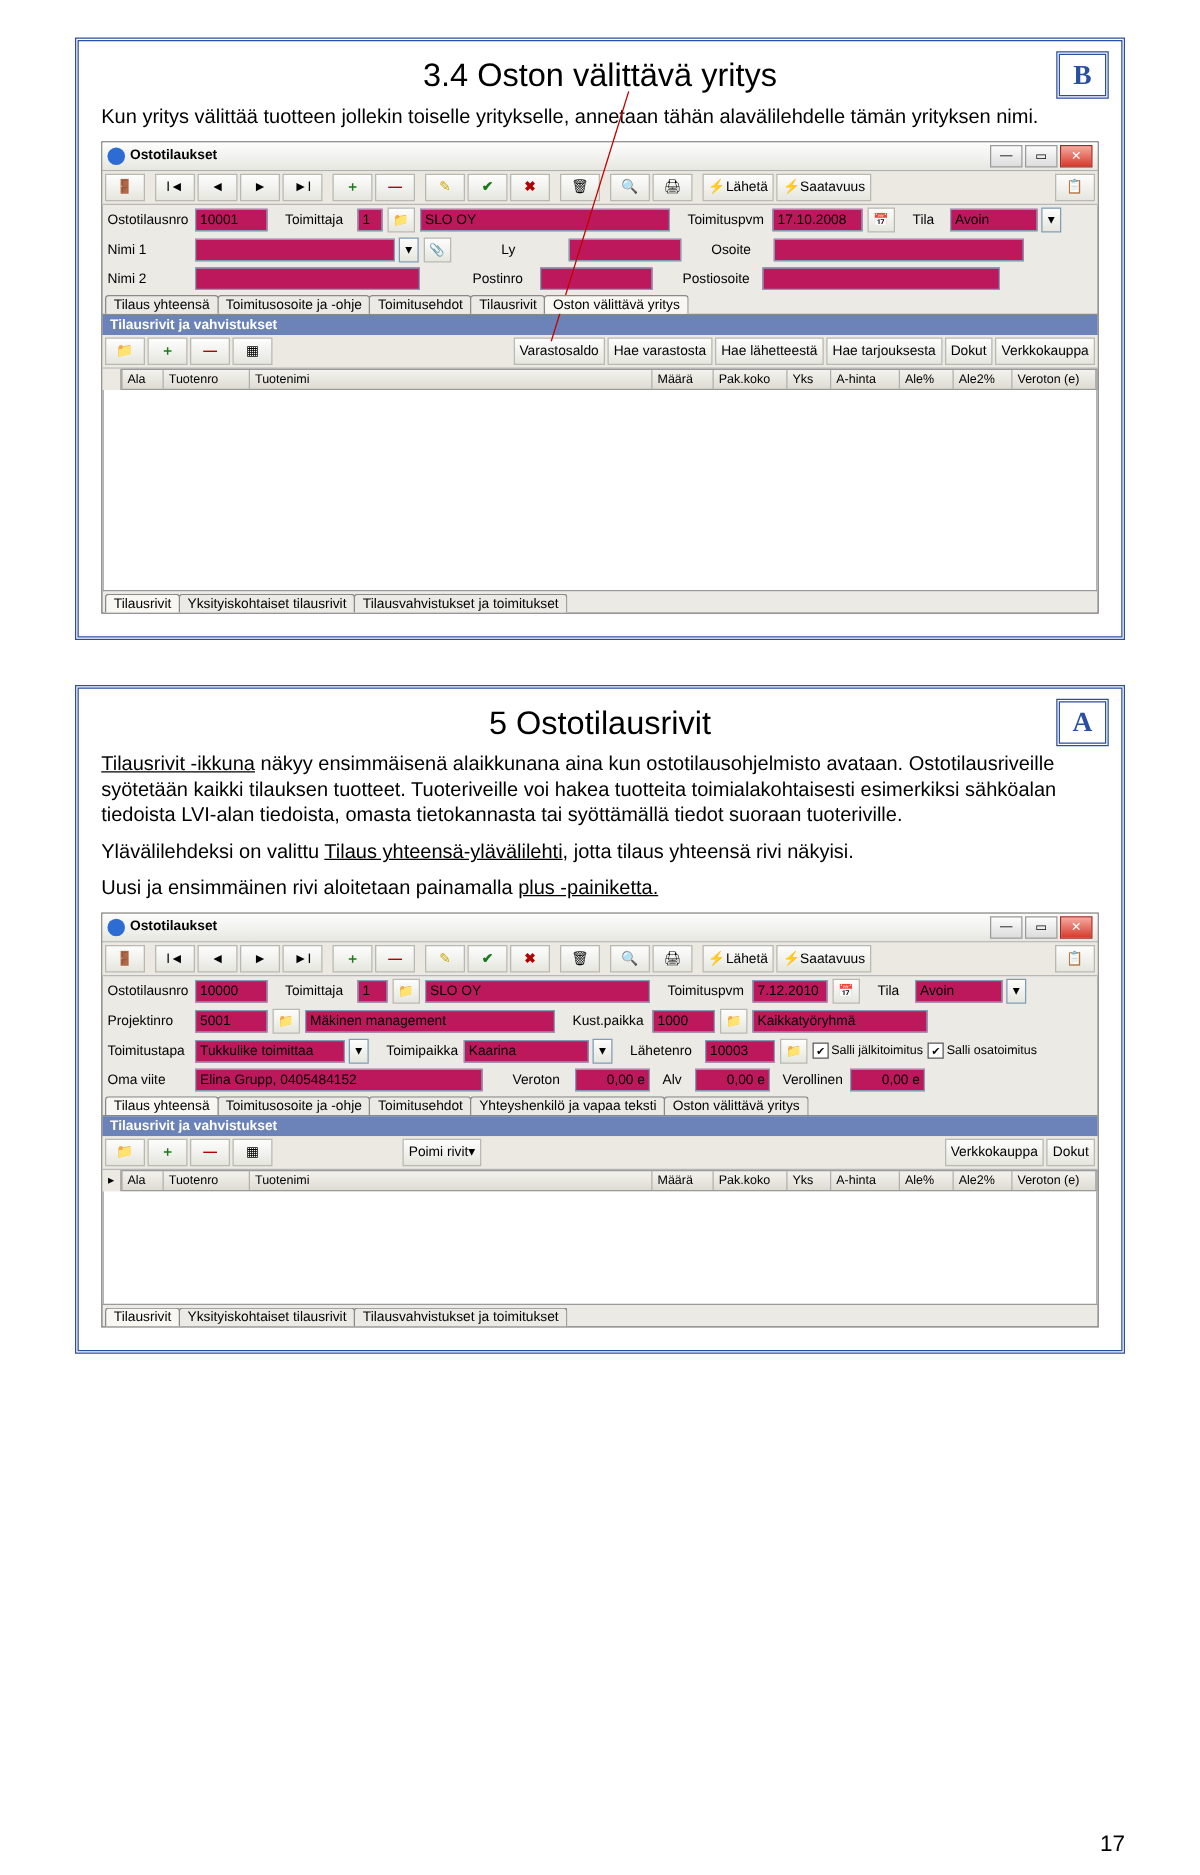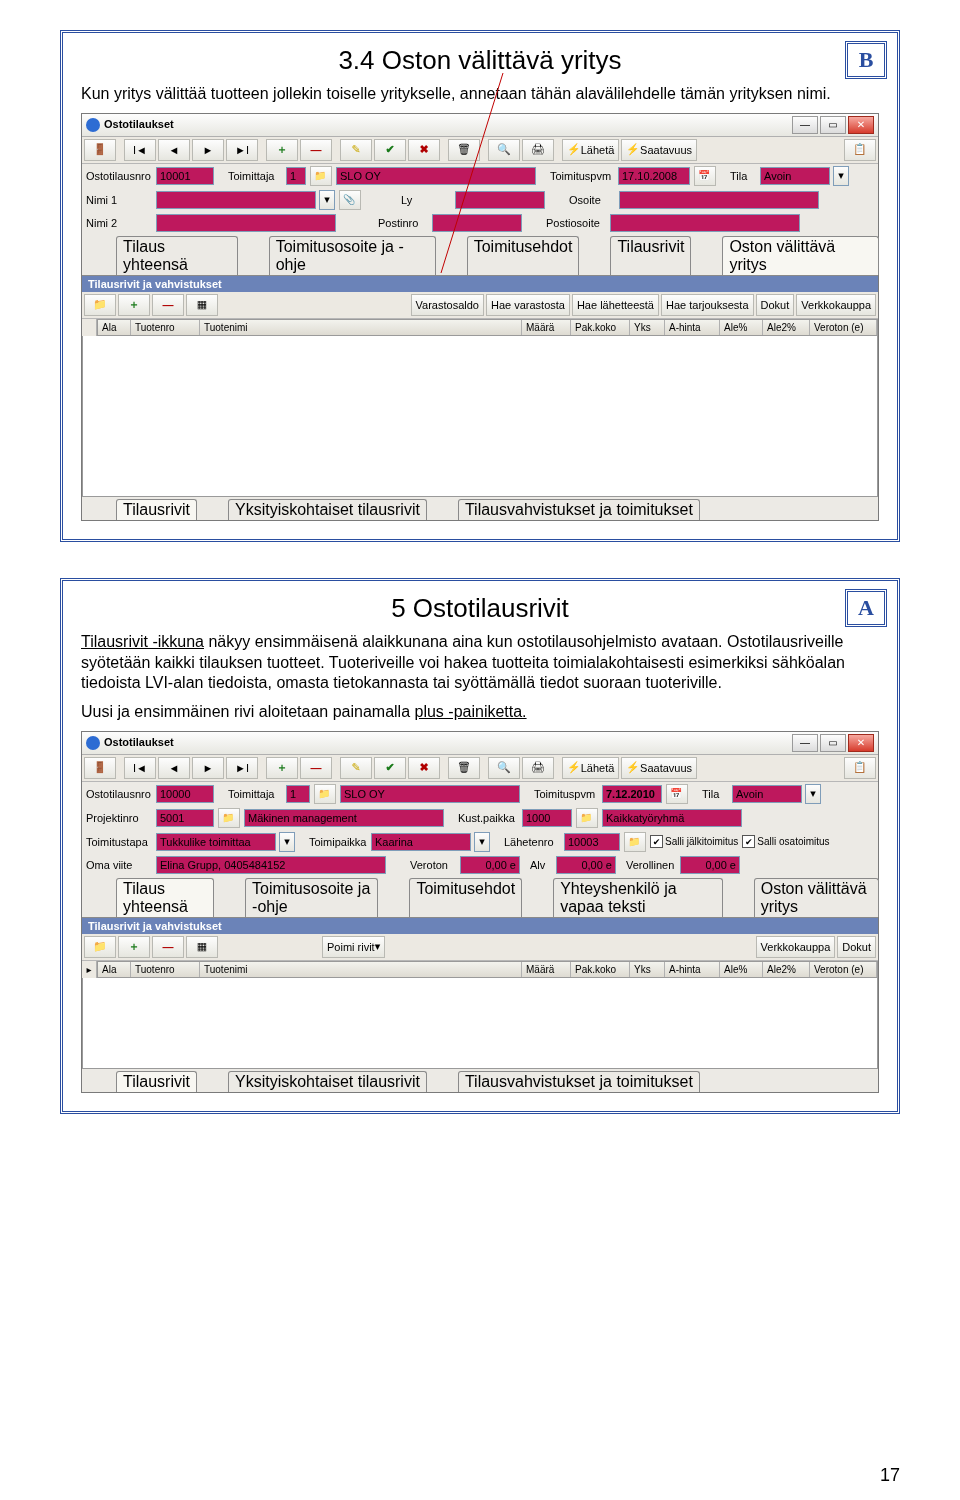--- a/index.html
+++ b/index.html
@@ -21,21 +21,21 @@
   .tb.red{color:#b00000;font-weight:bold;}
   .tb.green{color:#1a7a1a;font-weight:bold;}
   .tb-sep{width:4px;}
   .tb-lbl{font-size:11px;}
   .form-row{display:flex;align-items:center;gap:4px;padding:2px 4px;}
   .fl{font-size:11px;color:#000;min-width:66px;}
   .fi{border:1px solid #7f9db9;background:#be185d;height:18px;padding:1px 3px;box-sizing:border-box;font-size:11px;}
   .icon-btn{border:1px solid #b9b9b3;background:linear-gradient(#fdfdfd,#e6e6df);width:20px;height:18px;display:flex;align-items:center;justify-content:center;font-size:10px;}
   .dd-arrow{border:1px solid #7f9db9;background:linear-gradient(#fdfdfd,#e6e6df);width:14px;height:18px;display:flex;align-items:center;justify-content:center;margin-left:-1px;}
   .tabs{display:flex;border-bottom:1px solid #8a8a8a;margin-top:2px;padding-left:2px;gap:0;}
-  .tab{border:1px solid #8a8a8a;border-bottom:none;border-radius:3px 3px 0 0;padding:1px 6px;font-size:16px;background:#eceae5;margin-right:-1px;position:relative;margin-left:32px;}
+  .tab{border:1px solid #8a8a8a;border-bottom:none;border-radius:3px 3px 0 0;padding:1px 6px;font-size:11px;background:#eceae5;margin-right:-1px;position:relative;}
   .tab.active{background:#f8f7f2;z-index:2;}
   .section-header{background:#6b83b8;color:#fff;font-weight:bold;font-size:11px;padding:2px 6px;}
   .sub-toolbar{display:flex;align-items:center;gap:2px;padding:2px;border-bottom:1px solid #b7b7b7;background:#ece9e2;justify-content:space-between;}
   .sub-left{display:flex;gap:2px;}
   .sub-right{display:flex;gap:2px;}
   .grid-header{display:flex;border:1px solid #9a9a9a;background:linear-gradient(#f3f3ee,#dedbd2);}
   .gh{border-right:1px solid #b0b0b0;padding:2px 4px;font-size:10px;white-space:nowrap;overflow:hidden;}
   .grid-body{background:#fff;height:160px;border:1px solid #9a9a9a;border-top:none;}
   .grid-body-small{background:#fff;height:90px;border:1px solid #9a9a9a;border-top:none;}
   .bottom-tabs{display:flex;padding:2px 2px 0 2px;gap:0;}
@@ -195,20 +195,23 @@
 </div>
 
 <div class="slide">
   <div class="corner-badge">A</div>
 
   <h2 class="title">5 Ostotilausrivit</h2>
   <p class="body-text">
     <span class="u">Tilausrivit -ikkuna</span><span> näkyy ensimmäisenä alaikkunana aina kun ostotilausohjelmisto avataan. Ostotilausriveille syötetään kaikki tilauksen tuotteet. Tuoteriveille voi hakea tuotteita toimialakohtaisesti esimerkiksi sähköalan tiedoista LVI-alan tiedoista, omasta tietokannasta tai syöttämällä tiedot suoraan tuoteriville.</span>
   </p>
   <p class="body-text">
+    <span>Ylävälilehdeksi on valittu </span><span class="u">Tilaus yhteensä-ylävälilehti</span><span>, jotta tilaus yhteensä rivi näkyisi.</span>
+  </p>
+  <p class="body-text">
     <span>Uusi ja ensimmäinen rivi aloitetaan painamalla </span><span class="u">plus -painiketta.</span>
   </p>
 
   <div class="app-window">
     <div class="titlebar">
       <div class="titlebar-left">
         <span class="app-icon"></span>
         <span>Ostotilaukset</span>
       </div>
       <div class="win-controls">
@@ -251,21 +254,21 @@
     </div>
 
     <div class="form-row">
       <span class="fl">Ostotilausnro</span>
       <input class="fi" style="width: 58px;" value="10000">
       <span class="fl" style="min-width:54px;margin-left:10px">Toimittaja</span>
       <input class="fi" style="width: 24px;" value="1">
       <div class="icon-btn">📁</div>
       <input class="fi" style="width: 180px;" value="SLO OY">
       <span class="fl" style="min-width:64px;margin-left:10px">Toimituspvm</span>
-      <input class="fi" style="width: 60px; font-weight: bold;" value="7.12.2010">
+      <input class="fi" style="width: 60px;" value="7.12.2010">
       <div class="icon-btn">📅</div>
       <span class="fl" style="min-width:26px;margin-left:10px">Tila</span>
       <input class="fi" style="width: 70px;" value="Avoin">
       <div class="dd-arrow">▾</div>
     </div>
 
     <div class="form-row">
       <span class="fl">Projektinro</span>
       <input class="fi" style="width: 58px;" value="5001">
       <div class="icon-btn">📁</div>

